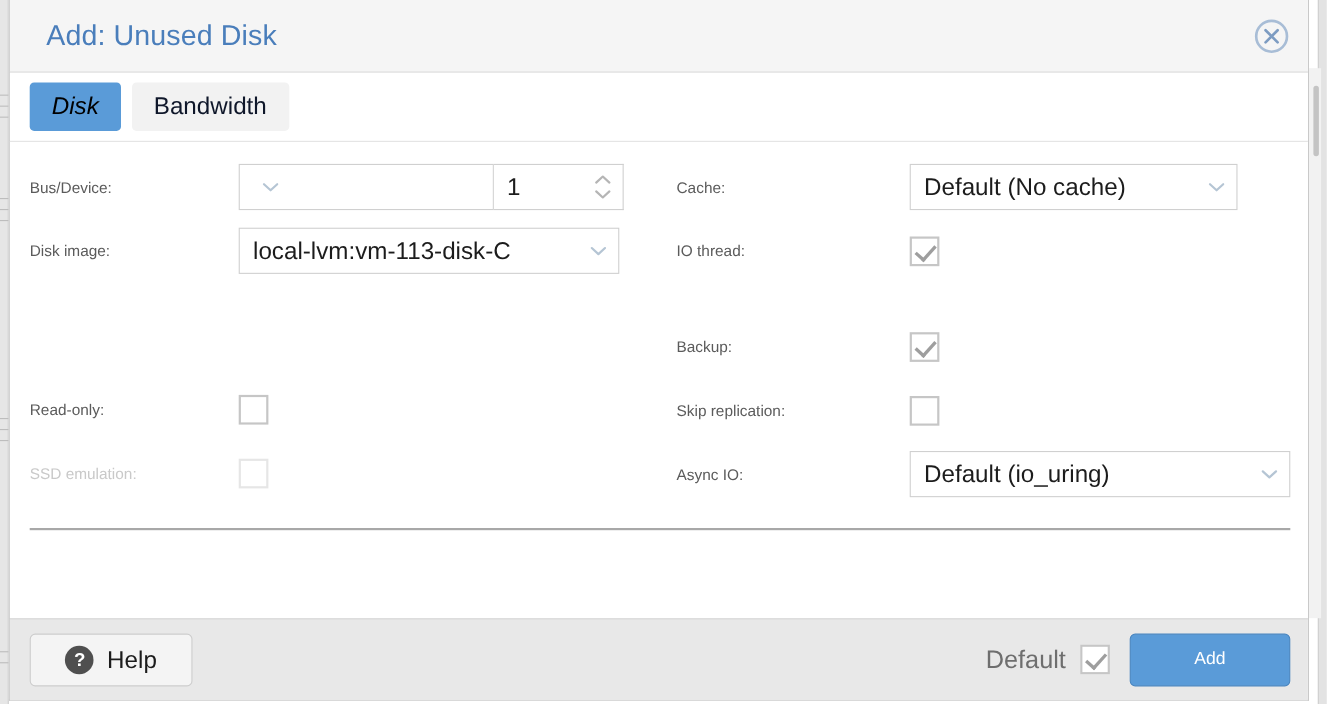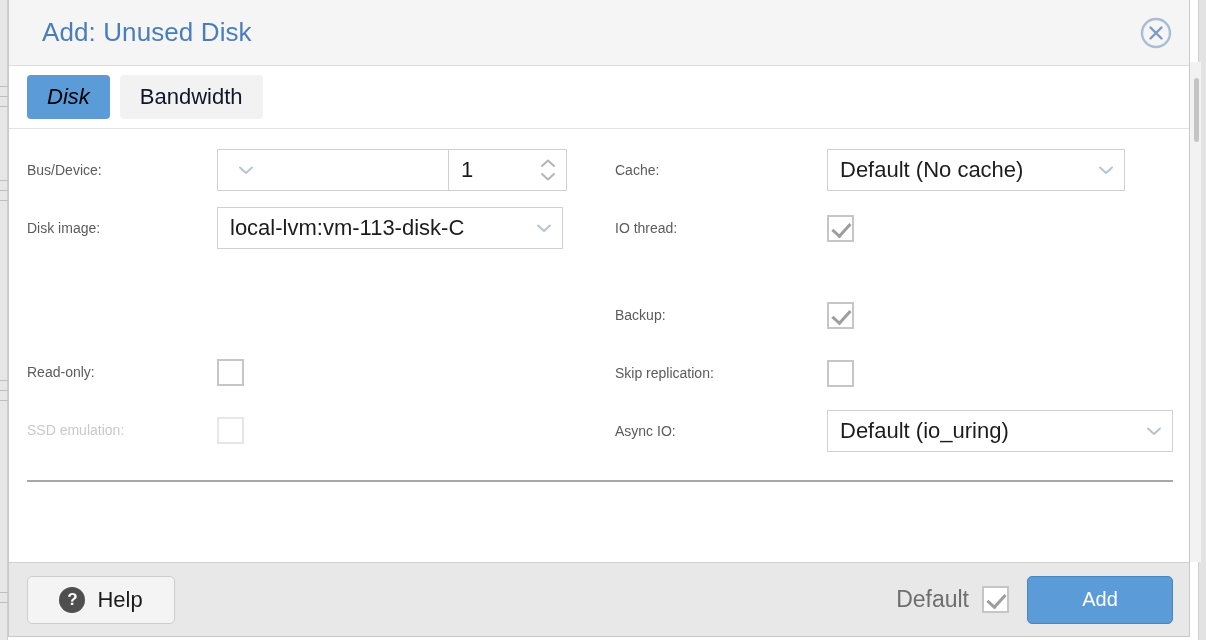--- a/index.html
+++ b/index.html
@@ -300,21 +300,21 @@
     white-space: nowrap;
   }
   .add-btn {
     width: 146px;
     height: 48px;
     background: #5a9bd8;
     border: 1px solid #4a86c0;
     border-radius: 5px;
     box-sizing: border-box;
     color: #ffffff;
-    font-size: 20px;
+    font-size: 16px;
     display: flex;
     align-items: center;
     justify-content: center;
     cursor: pointer;
   }
 </style>
 </head>
 <body>
 
 <div id="backdrop"></div>

